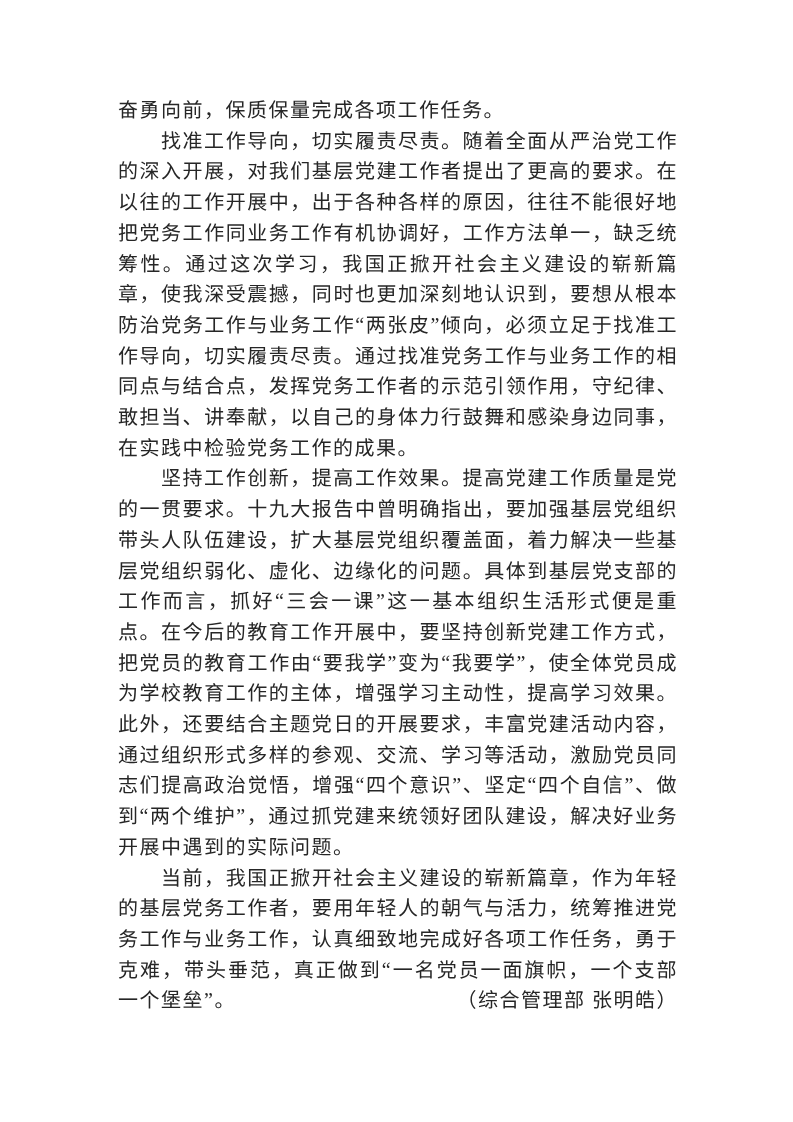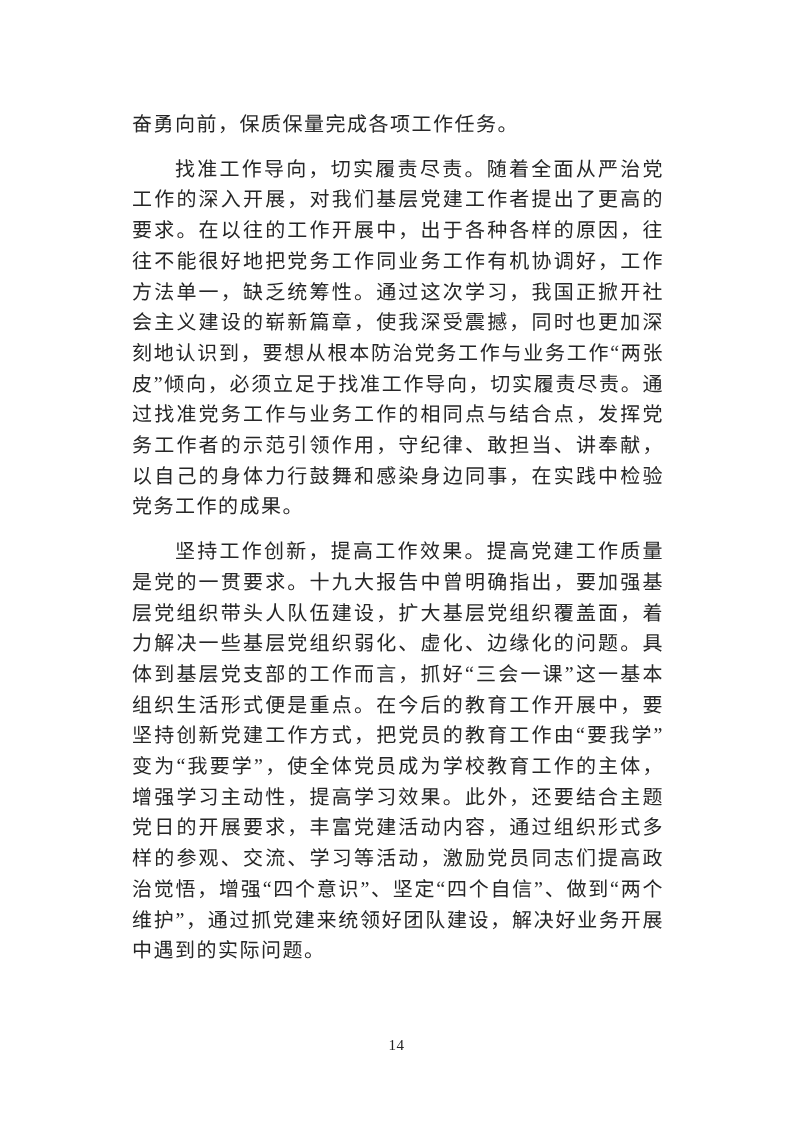--- a/index.html
+++ b/index.html
@@ -21,21 +21,21 @@
     top: 95px;
     width: 560px;
     font-size: 20px;
     line-height: 30.7px;
     letter-spacing: 1.5px;
     color: #262626;
     text-align: justify;
     text-justify: inter-ideograph;
   }
   .body-text p {
-    margin: 14px;
+    margin: 0;
     padding: 0;
   }
   .body-text p.indent {
     text-indent: 43px;
   }
   .body-text p.noindent {
     text-indent: 0;
   }
   .signature {
     float: right;
@@ -53,15 +53,15 @@
   }
 </style>
 </head>
 <body>
 
 <div class="page">
   <div class="body-text">
     <p class="noindent">奋勇向前，保质保量完成各项工作任务。</p>
     <p class="indent">找准工作导向，切实履责尽责。随着全面从严治党工作的深入开展，对我们基层党建工作者提出了更高的要求。在以往的工作开展中，出于各种各样的原因，往往不能很好地把党务工作同业务工作有机协调好，工作方法单一，缺乏统筹性。通过这次学习，我国正掀开社会主义建设的崭新篇章，使我深受震撼，同时也更加深刻地认识到，要想从根本防治党务工作与业务工作“两张皮”倾向，必须立足于找准工作导向，切实履责尽责。通过找准党务工作与业务工作的相同点与结合点，发挥党务工作者的示范引领作用，守纪律、敢担当、讲奉献，以自己的身体力行鼓舞和感染身边同事，在实践中检验党务工作的成果。</p>
     <p class="indent">坚持工作创新，提高工作效果。提高党建工作质量是党的一贯要求。十九大报告中曾明确指出，要加强基层党组织带头人队伍建设，扩大基层党组织覆盖面，着力解决一些基层党组织弱化、虚化、边缘化的问题。具体到基层党支部的工作而言，抓好“三会一课”这一基本组织生活形式便是重点。在今后的教育工作开展中，要坚持创新党建工作方式，把党员的教育工作由“要我学”变为“我要学”，使全体党员成为学校教育工作的主体，增强学习主动性，提高学习效果。此外，还要结合主题党日的开展要求，丰富党建活动内容，通过组织形式多样的参观、交流、学习等活动，激励党员同志们提高政治觉悟，增强“四个意识”、坚定“四个自信”、做到“两个维护”，通过抓党建来统领好团队建设，解决好业务开展中遇到的实际问题。</p>
+    <p class="indent"><span>当前，我国正掀开社会主义建设的崭新篇章，作为年轻的基层党务工作者，要用年轻人的朝气与活力，统筹推进党务工作与业务工作，认真细致地完成好各项工作任务，勇于克难，带头垂范，真正做到“一名党员一面旗帜，一个支部一个堡垒”。</span><span class="signature">（综合管理部 张明皓）</span></p>
   </div>
-  <div class="page-number">14</div>
 </div>
 
 </body></html>

